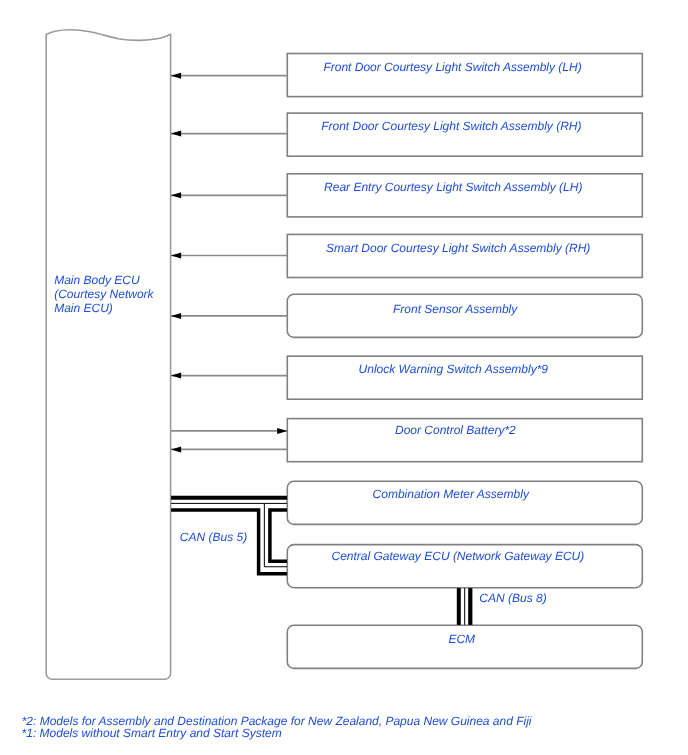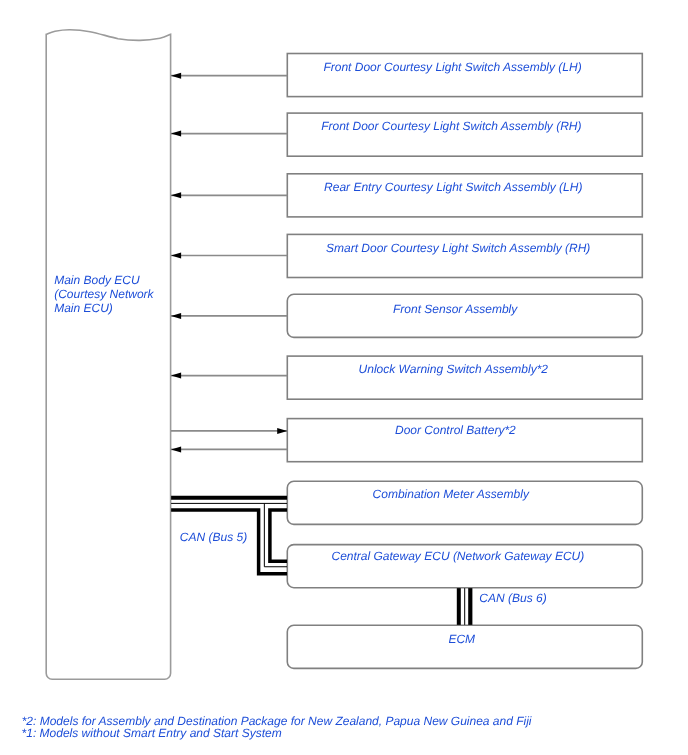--- a/index.html
+++ b/index.html
@@ -79,25 +79,25 @@
 
   <div>
 
     <div class="lbl" style="left:54.2px;top:273.04px"><div>Main Body ECU</div><div>(Courtesy Network</div><div>Main ECU)</div></div>
 
     <div class="lbl" style="left:323.4px;top:60.04px">Front Door Courtesy Light Switch Assembly (LH)</div>
     <div class="lbl" style="left:321.2px;top:119.34px">Front Door Courtesy Light Switch Assembly (RH)</div>
     <div class="lbl" style="left:324.1px;top:179.54px">Rear Entry Courtesy Light Switch Assembly (LH)</div>
     <div class="lbl" style="left:326.0px;top:240.84px">Smart Door Courtesy Light Switch Assembly (RH)</div>
     <div class="lbl" style="left:393.0px;top:301.64px">Front Sensor Assembly</div>
-    <div class="lbl" style="left:358.6px;top:361.74px">Unlock Warning Switch Assembly*2</div>
+    <div class="lbl" style="left:358.6px;top:361.74px">Unlock Warning Switch Assembly*9</div>
     <div class="lbl" style="left:395.0px;top:422.84px">Door Control Battery*2</div>
     <div class="lbl" style="left:372.6px;top:487.04px">Combination Meter Assembly</div>
     <div class="lbl" style="left:331.5px;top:549.44px">Central Gateway ECU (Network Gateway ECU)</div>
     <div class="lbl" style="left:448.4px;top:631.54px">ECM</div>
 
     <div class="lbl" style="left:179.8px;top:530px">CAN (Bus 5)</div>
-    <div class="lbl" style="left:479.3px;top:590.74px">CAN (Bus 6)</div>
+    <div class="lbl" style="left:479.3px;top:590.74px">CAN (Bus 8)</div>
 
     <div class="lbl" style="left:21.6px;top:726px">*1: Models without Smart Entry and Start System</div>
     <div class="lbl" style="left:21.7px;top:713.64px">*2: Models for Assembly and Destination Package for New Zealand, Papua New Guinea and Fiji</div>
   </div>
 </div>
 
 </body></html>

